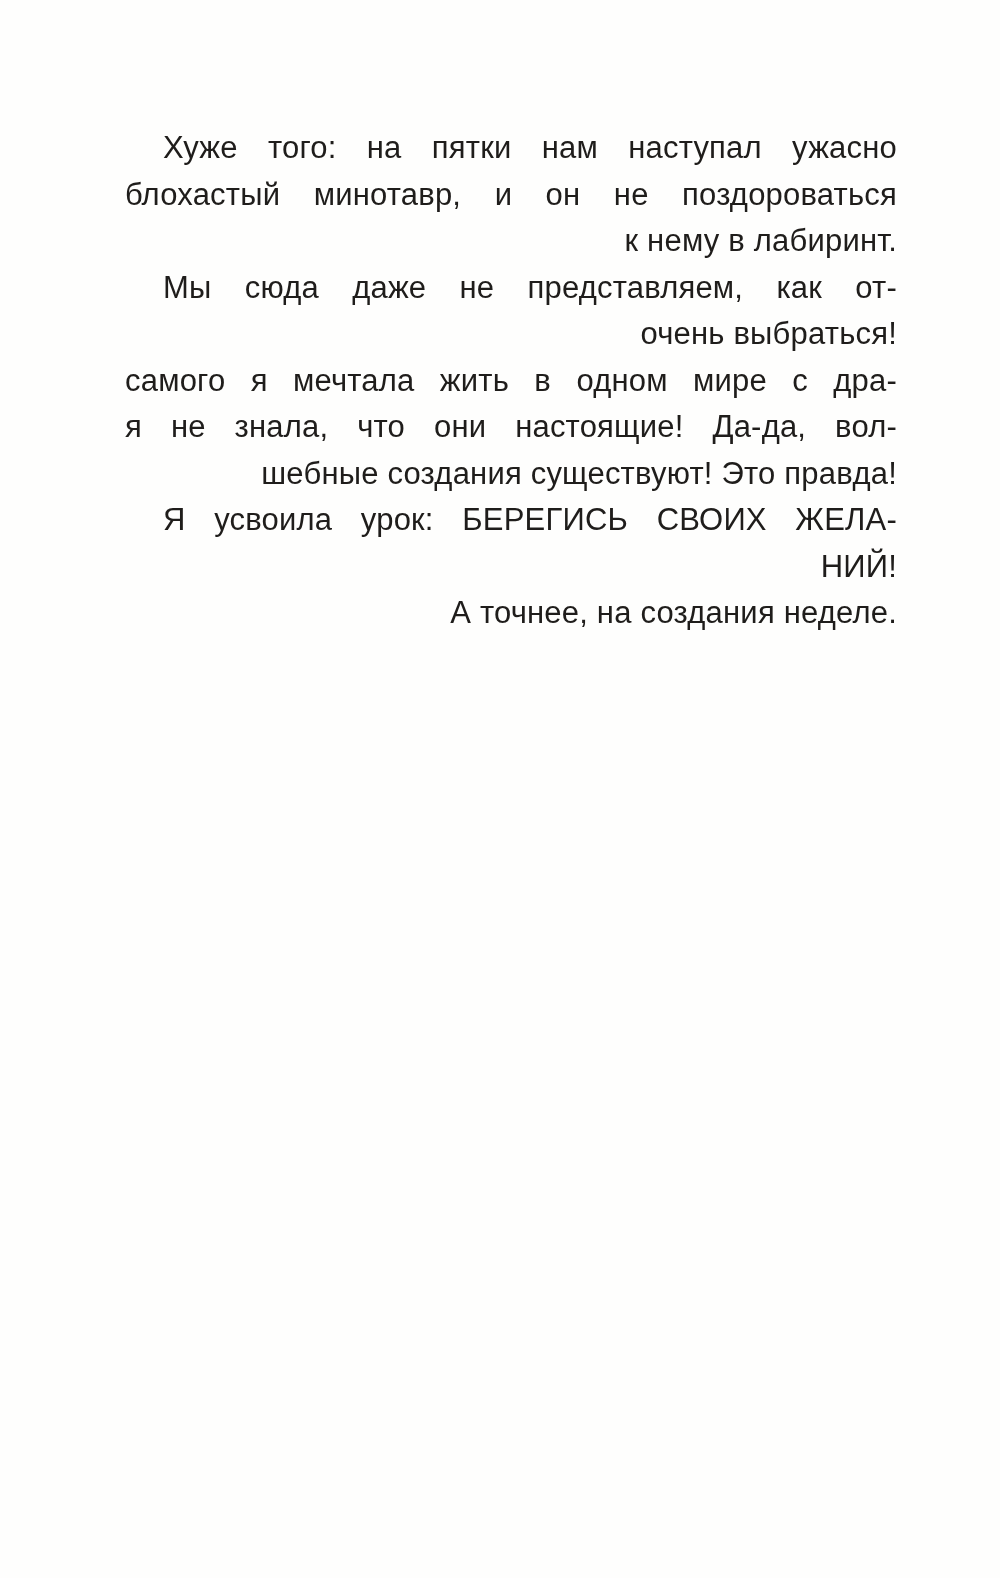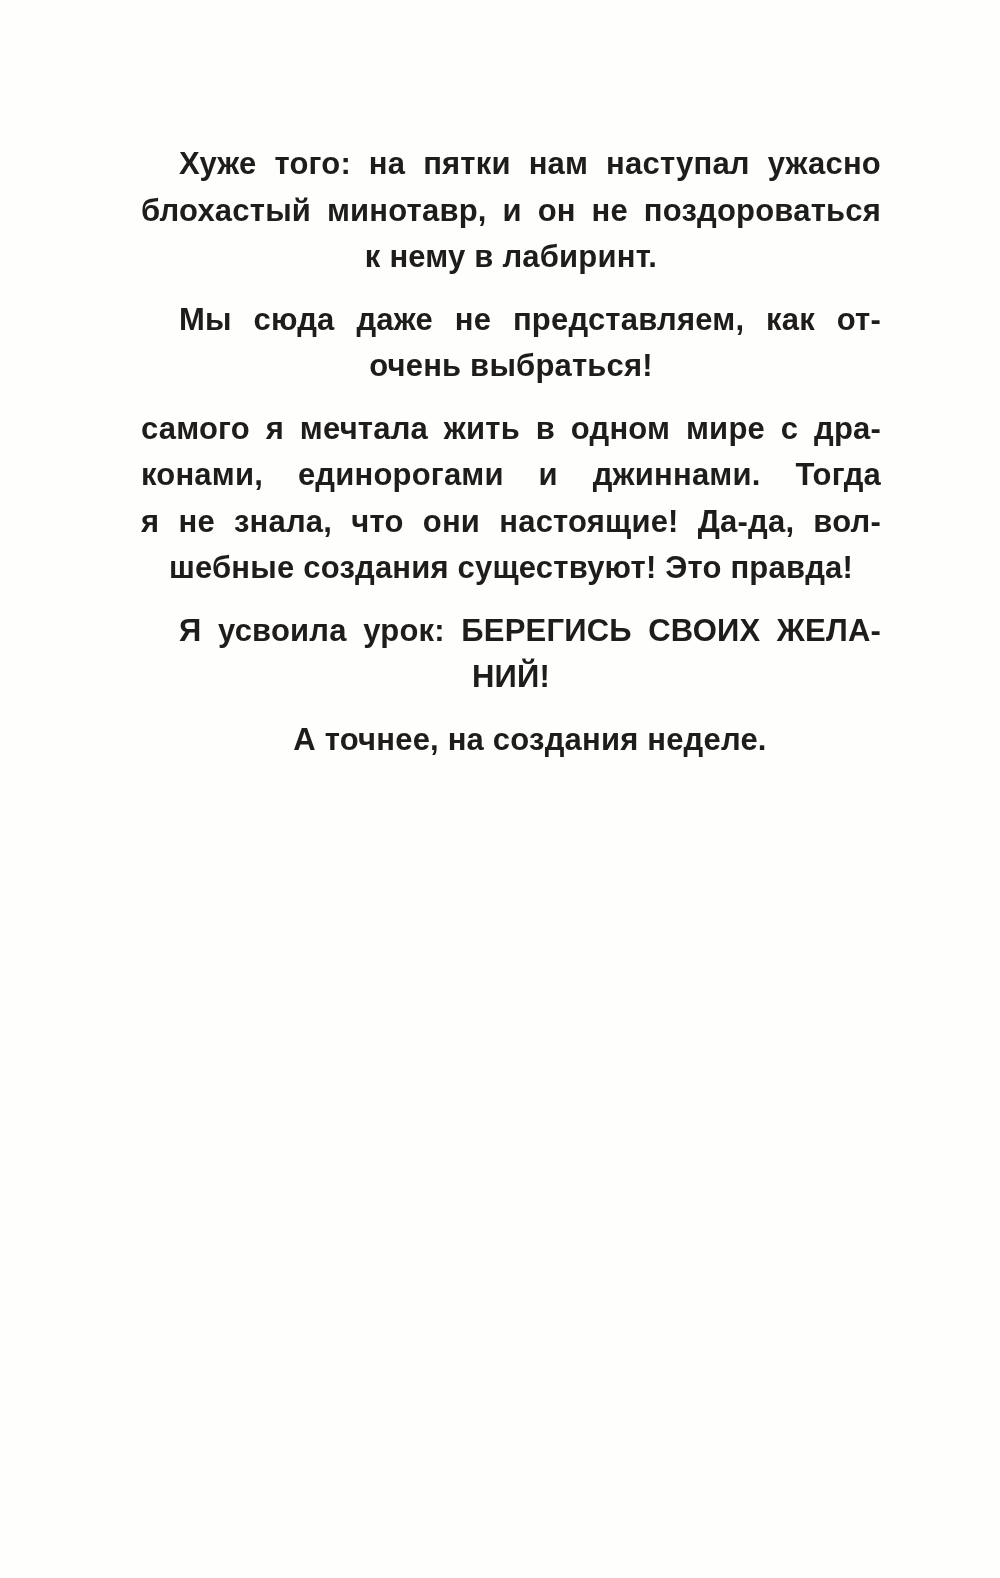--- a/index.html
+++ b/index.html
@@ -18,28 +18,27 @@
     left: 125px;
     top: 125px;
     width: 772px;
     font-family: "Liberation Sans", "DejaVu Sans", sans-serif;
     font-size: 31px;
     line-height: 46.5px;
     color: #1f1d1b;
     letter-spacing: 0.2px;
   }
   .paragraph {
-    margin: 16px;
+    margin: 0;
     padding: 0;
-    font-weight: bold;
   }
   .line {
     margin: 0;
     padding: 0;
-    text-align: center;
+    text-align: right;
   }
   
   .line.full {
     text-align: justify;
     text-align-last: justify;
   }
   
   .line.indent {
     text-indent: 38px;
   }
@@ -55,21 +54,20 @@
     <div class="line">к нему в лабиринт.</div>
   </div>
 
   <div class="paragraph">
     <div class="line full indent">Мы сюда даже не представляем, как от-</div>
     <div class="line">очень выбраться!</div>
   </div>
 
   <div class="paragraph">
     <div class="line full">самого я мечтала жить в одном мире с дра-</div>
-    <div class="line full">конами, единорогами и джиннами. Тогда</div>
     <div class="line full">я не знала, что они настоящие! Да-да, вол-</div>
     <div class="line">шебные создания существуют! Это правда!</div>
   </div>
 
   <div class="paragraph">
     <div class="line full indent">Я усвоила урок: БЕРЕГИСЬ СВОИХ ЖЕЛА-</div>
     <div class="line">НИЙ!</div>
   </div>
 
 

